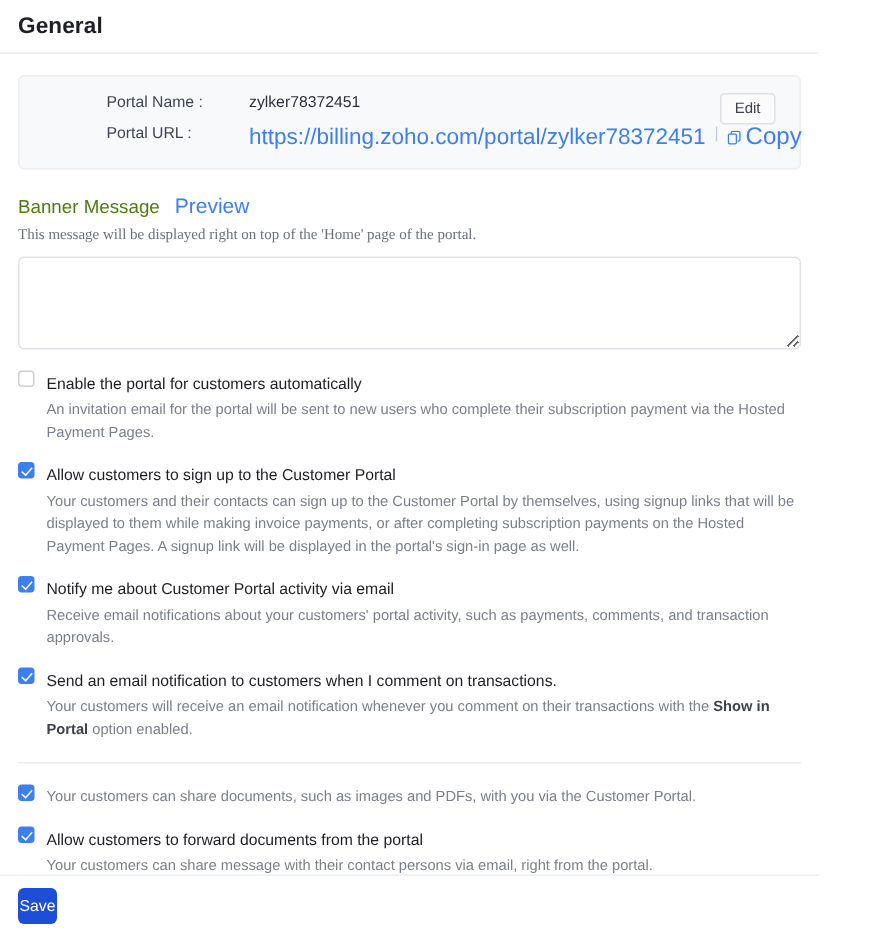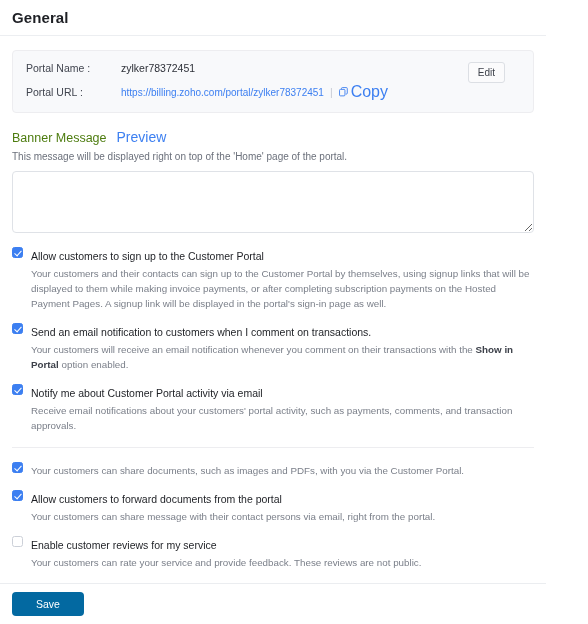--- a/index.html
+++ b/index.html
@@ -34,47 +34,47 @@
     margin-top: 14px;
     background: #f8f9fb;
     border: 1px solid #ededf0;
     border-radius: 4px;
     padding: 11px 13px 11px 13px;
     position: relative;
     display: flex;
     flex-direction: column;
     gap: 9px;
   }
-  .portal-row { display: flex; align-items: center; font-size: 10.5px; }
+  .portal-row { display: flex; align-items: flex-start; font-size: 10.5px; margin-left: 45px; }
   .portal-label {
     width: 95px;
     color: #41454f;
     font-size: 10.5px;
     flex: 0 0 auto;
   }
   .portal-value { color: #2d3038; font-size: 10.5px; }
   .portal-url-link {
     color: #3c7ff1;
-    font-size: 10px;
+    font-size: 15px;
     text-decoration: none;
     cursor: pointer;
   }
   .url-sep { color: #c6cad2; margin: 0 6px; font-size: 10.5px; }
   .copy-link {
     color: #3c7ff1;
     font-size: 16px;
     cursor: pointer;
     display: inline-flex;
     align-items: center;
     gap: 3px;
   }
   .copy-icon { display:inline-flex; width: 9px; height: 10px; }
   .edit-btn {
     position: absolute;
-    top: 11px; right: 28px;
+    top: 11px; right: 16px;
     background: #fbfbfc;
     border: 1px solid #dcdfe4;
     border-radius: 3px;
     font-size: 10px;
     color: #3d414a;
     padding: 4px 9px;
     cursor: pointer;
     font-family: "Liberation Sans", sans-serif;
   }
 
@@ -84,20 +84,21 @@
     display: flex;
     align-items: baseline;
     gap: 10px;
   }
   .banner-title { font-size: 12.5px; color: #4d7c0f; font-weight: normal; }
   .preview-link { font-size: 14px; color: #3c7ff1; cursor: pointer; text-decoration: none; }
   .banner-desc {
     margin-top: 6px;
     font-size: 10px;
     color: #6b707b;
+    font-family: Liberation Serif, serif;
   }
   .banner-textarea {
     margin-top: 9px;
     width: 100%;
     height: 62px;
     border: 1px solid #dfe2e7;
     border-radius: 4px;
     background: #fff;
     resize: vertical;
     padding: 6px 8px;
@@ -167,26 +168,26 @@
     position: absolute;
     left: 0; right: 0; bottom: 0;
     height: 41px;
     background: #fff;
     border-top: 1px solid #ebedf0;
     display: flex;
     align-items: center;
     padding: 0 12px;
   }
   .save-btn {
-    background: #0369a1;
+    background: #1d4ed8;
     color: #fff;
     border: none;
     border-radius: 4px;
     font-size: 10.5px;
-    padding: 6px 24px;
+    padding: 6px 1px;
     cursor: pointer;
     font-family: "Liberation Sans", sans-serif;
   }
 </style>
 </head>
 <body>
 
 <div class="page">
 
   <div class="page-header">
@@ -219,42 +220,49 @@
 
     <div class="banner-head">
       <span class="banner-title">Banner Message</span>
       <a class="preview-link">Preview</a>
     </div>
     <div class="banner-desc">This message will be displayed right on top of the 'Home' page of the portal.</div>
     <textarea class="banner-textarea" placeholder="" style=""></textarea>
 
     <div class="options">
 
+      <div class="option">
+        <span class="cb"></span>
+        <div class="option-body">
+          <div class="option-label">Enable the portal for customers automatically</div>
+          <div class="option-desc">An invitation email for the portal will be sent to new users who complete their subscription payment via the Hosted Payment Pages.</div>
+        </div>
+      </div>
 
       <div class="option">
         <span class="cb checked"></span>
         <div class="option-body">
           <div class="option-label">Allow customers to sign up to the Customer Portal</div>
           <div class="option-desc">Your customers and their contacts can sign up to the Customer Portal by themselves, using signup links that will be displayed to them while making invoice payments, or after completing subscription payments on the Hosted Payment Pages. A signup link will be displayed in the portal's sign-in page as well.</div>
         </div>
       </div>
 
       <div class="option">
         <span class="cb checked"></span>
         <div class="option-body">
+          <div class="option-label">Notify me about Customer Portal activity via email</div>
+          <div class="option-desc">Receive email notifications about your customers' portal activity, such as payments, comments, and transaction approvals.</div>
+        </div>
+      </div>
+
+      <div class="option">
+        <span class="cb checked"></span>
+        <div class="option-body">
           <div class="option-label">Send an email notification to customers when I comment on transactions.</div>
           <div class="option-desc"><span>Your customers will receive an email notification whenever you comment on their transactions with the </span><b>Show in Portal</b><span> option enabled.</span></div>
-        </div>
-      </div>
-
-      <div class="option">
-        <span class="cb checked"></span>
-        <div class="option-body">
-          <div class="option-label">Notify me about Customer Portal activity via email</div>
-          <div class="option-desc">Receive email notifications about your customers' portal activity, such as payments, comments, and transaction approvals.</div>
         </div>
       </div>
 
     </div>
 
     <div class="divider"></div>
 
     <div class="options" style="margin-top:0">
 
       <div class="option">

